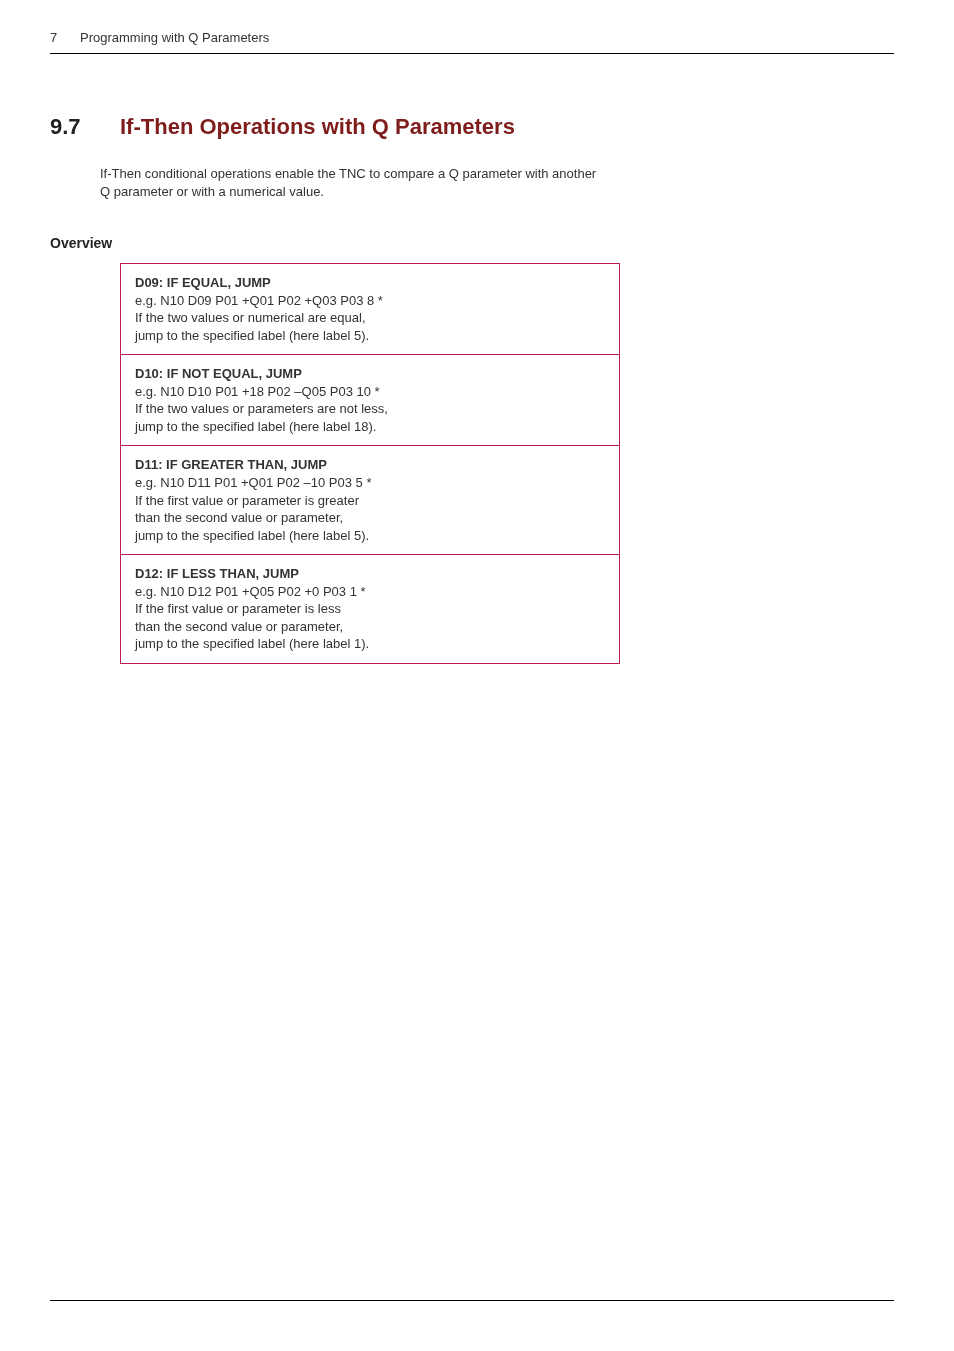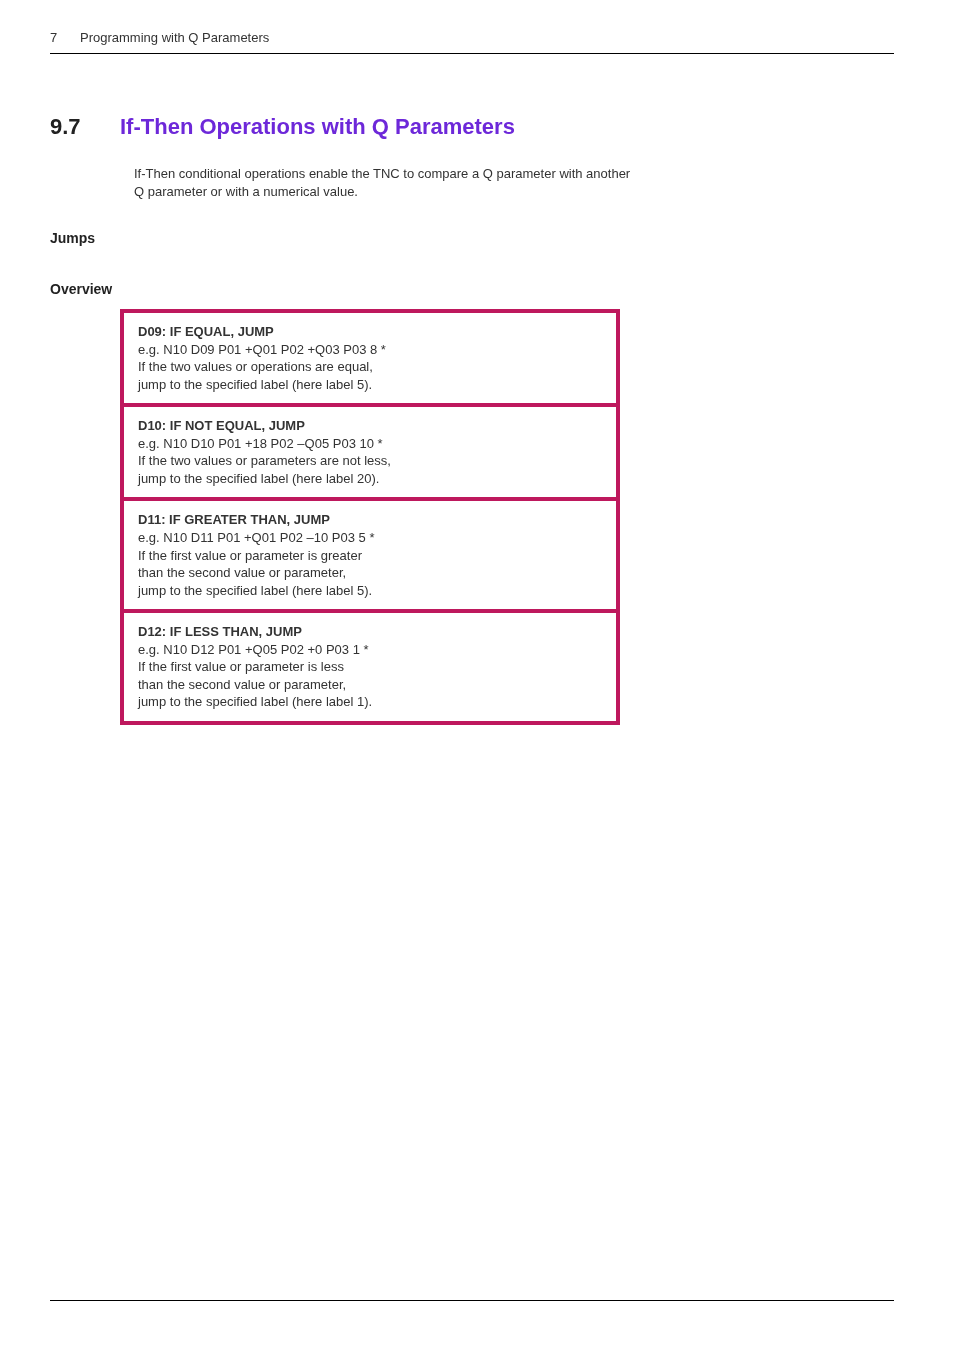--- a/index.html
+++ b/index.html
@@ -38,24 +38,24 @@
     }
     .section-number {
       font-size: 22px;
       font-weight: bold;
       color: #222;
       width: 70px;
     }
     .section-title {
       font-size: 22px;
       font-weight: bold;
-      color: #6d28d9;
+      color: #7f1d1d;
     }
     .intro-text {
-      margin-left: 84px;
+      margin-left: 50px;
       font-size: 13px;
       color: #333;
       line-height: 1.35;
       max-width: 500px;
       margin-bottom: 30px;
     }
     .subsection-heading {
       font-size: 14px;
       font-weight: bold;
       color: #222;
@@ -71,21 +71,21 @@
       line-height: 1.35;
       max-width: 510px;
       margin-bottom: 10px;
     }
     .overview-table {
       margin-left: 70px;
       width: 500px;
       border-collapse: collapse;
     }
     .overview-table td {
-      border: 4px solid #be185d;
+      border: 1px solid #be185d;
       padding: 10px 14px;
       font-size: 13px;
       color: #333;
       line-height: 1.35;
       vertical-align: top;
     }
     .cell-title {
       font-weight: bold;
       display: block;
     }
@@ -106,41 +106,40 @@
 </div>
 
 <div class="section-heading">
   <span class="section-number">9.7</span>
   <span class="section-title">If-Then Operations with Q Parameters</span>
 </div>
 
 <div class="intro-text">If-Then conditional operations enable the TNC to compare a Q parameter with another Q parameter or with a numerical value.</div>
 
 <div class="subsection-block">
-  <div class="subsection-heading">Jumps</div>
 </div>
 
 <div class="subsection-block">
   <div class="subsection-heading">Overview</div>
   <table class="overview-table">
     <tbody>
         <tr>
       <td>
         <span class="cell-title">D09: IF EQUAL, JUMP</span>
         <span>e.g. N10 D09 P01 +Q01 P02 +Q03 P03 8 *</span><br>
-        <span>If the two values or operations are equal,</span><br>
+        <span>If the two values or numerical are equal,</span><br>
         <span>jump to the specified label (here label 5).</span>
       </td>
     </tr>
     <tr>
       <td>
         <span class="cell-title">D10: IF NOT EQUAL, JUMP</span>
         <span>e.g. N10 D10 P01 +18 P02 –Q05 P03 10 *</span><br>
         <span>If the two values or parameters are not less,</span><br>
-        <span>jump to the specified label (here label 20).</span>
+        <span>jump to the specified label (here label 18).</span>
       </td>
     </tr>
     <tr>
       <td>
         <span class="cell-title">D11: IF GREATER THAN, JUMP</span>
         <span>e.g. N10 D11 P01 +Q01 P02 –10 P03 5 *</span><br>
         <span>If the first value or parameter is greater</span><br>
         <span>than the second value or parameter,</span><br>
         <span>jump to the specified label (here label 5).</span>
       </td>

